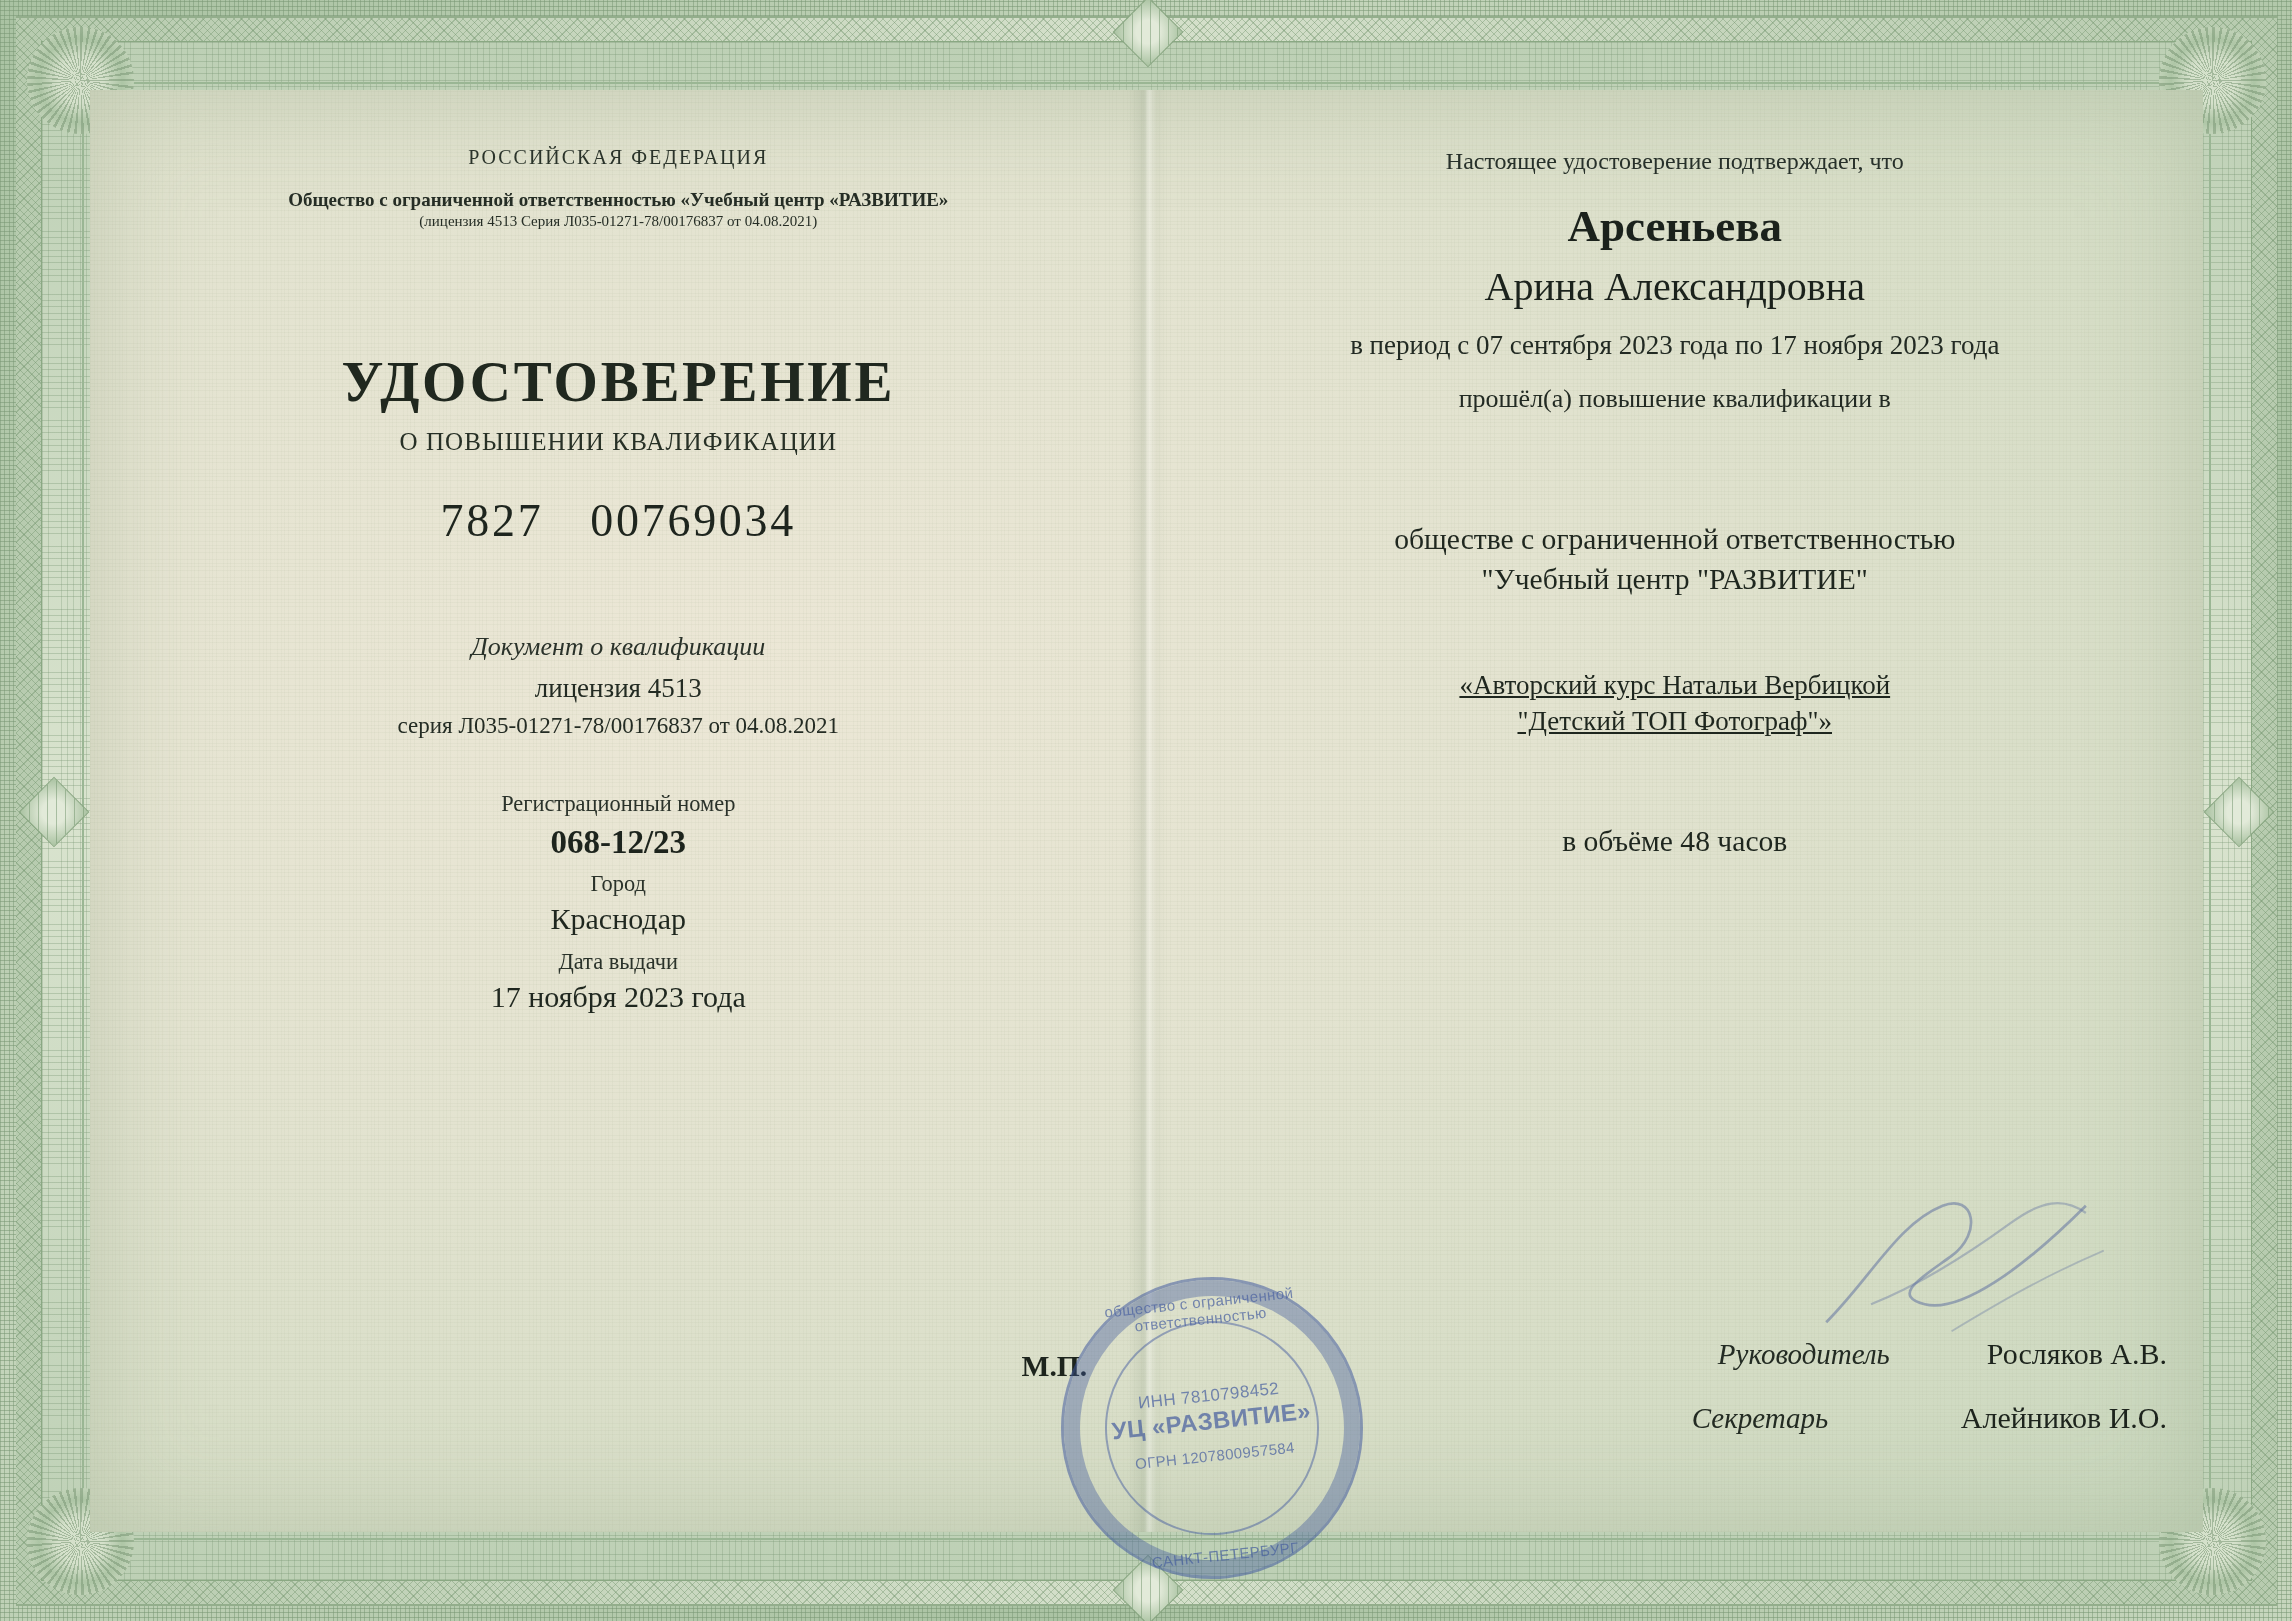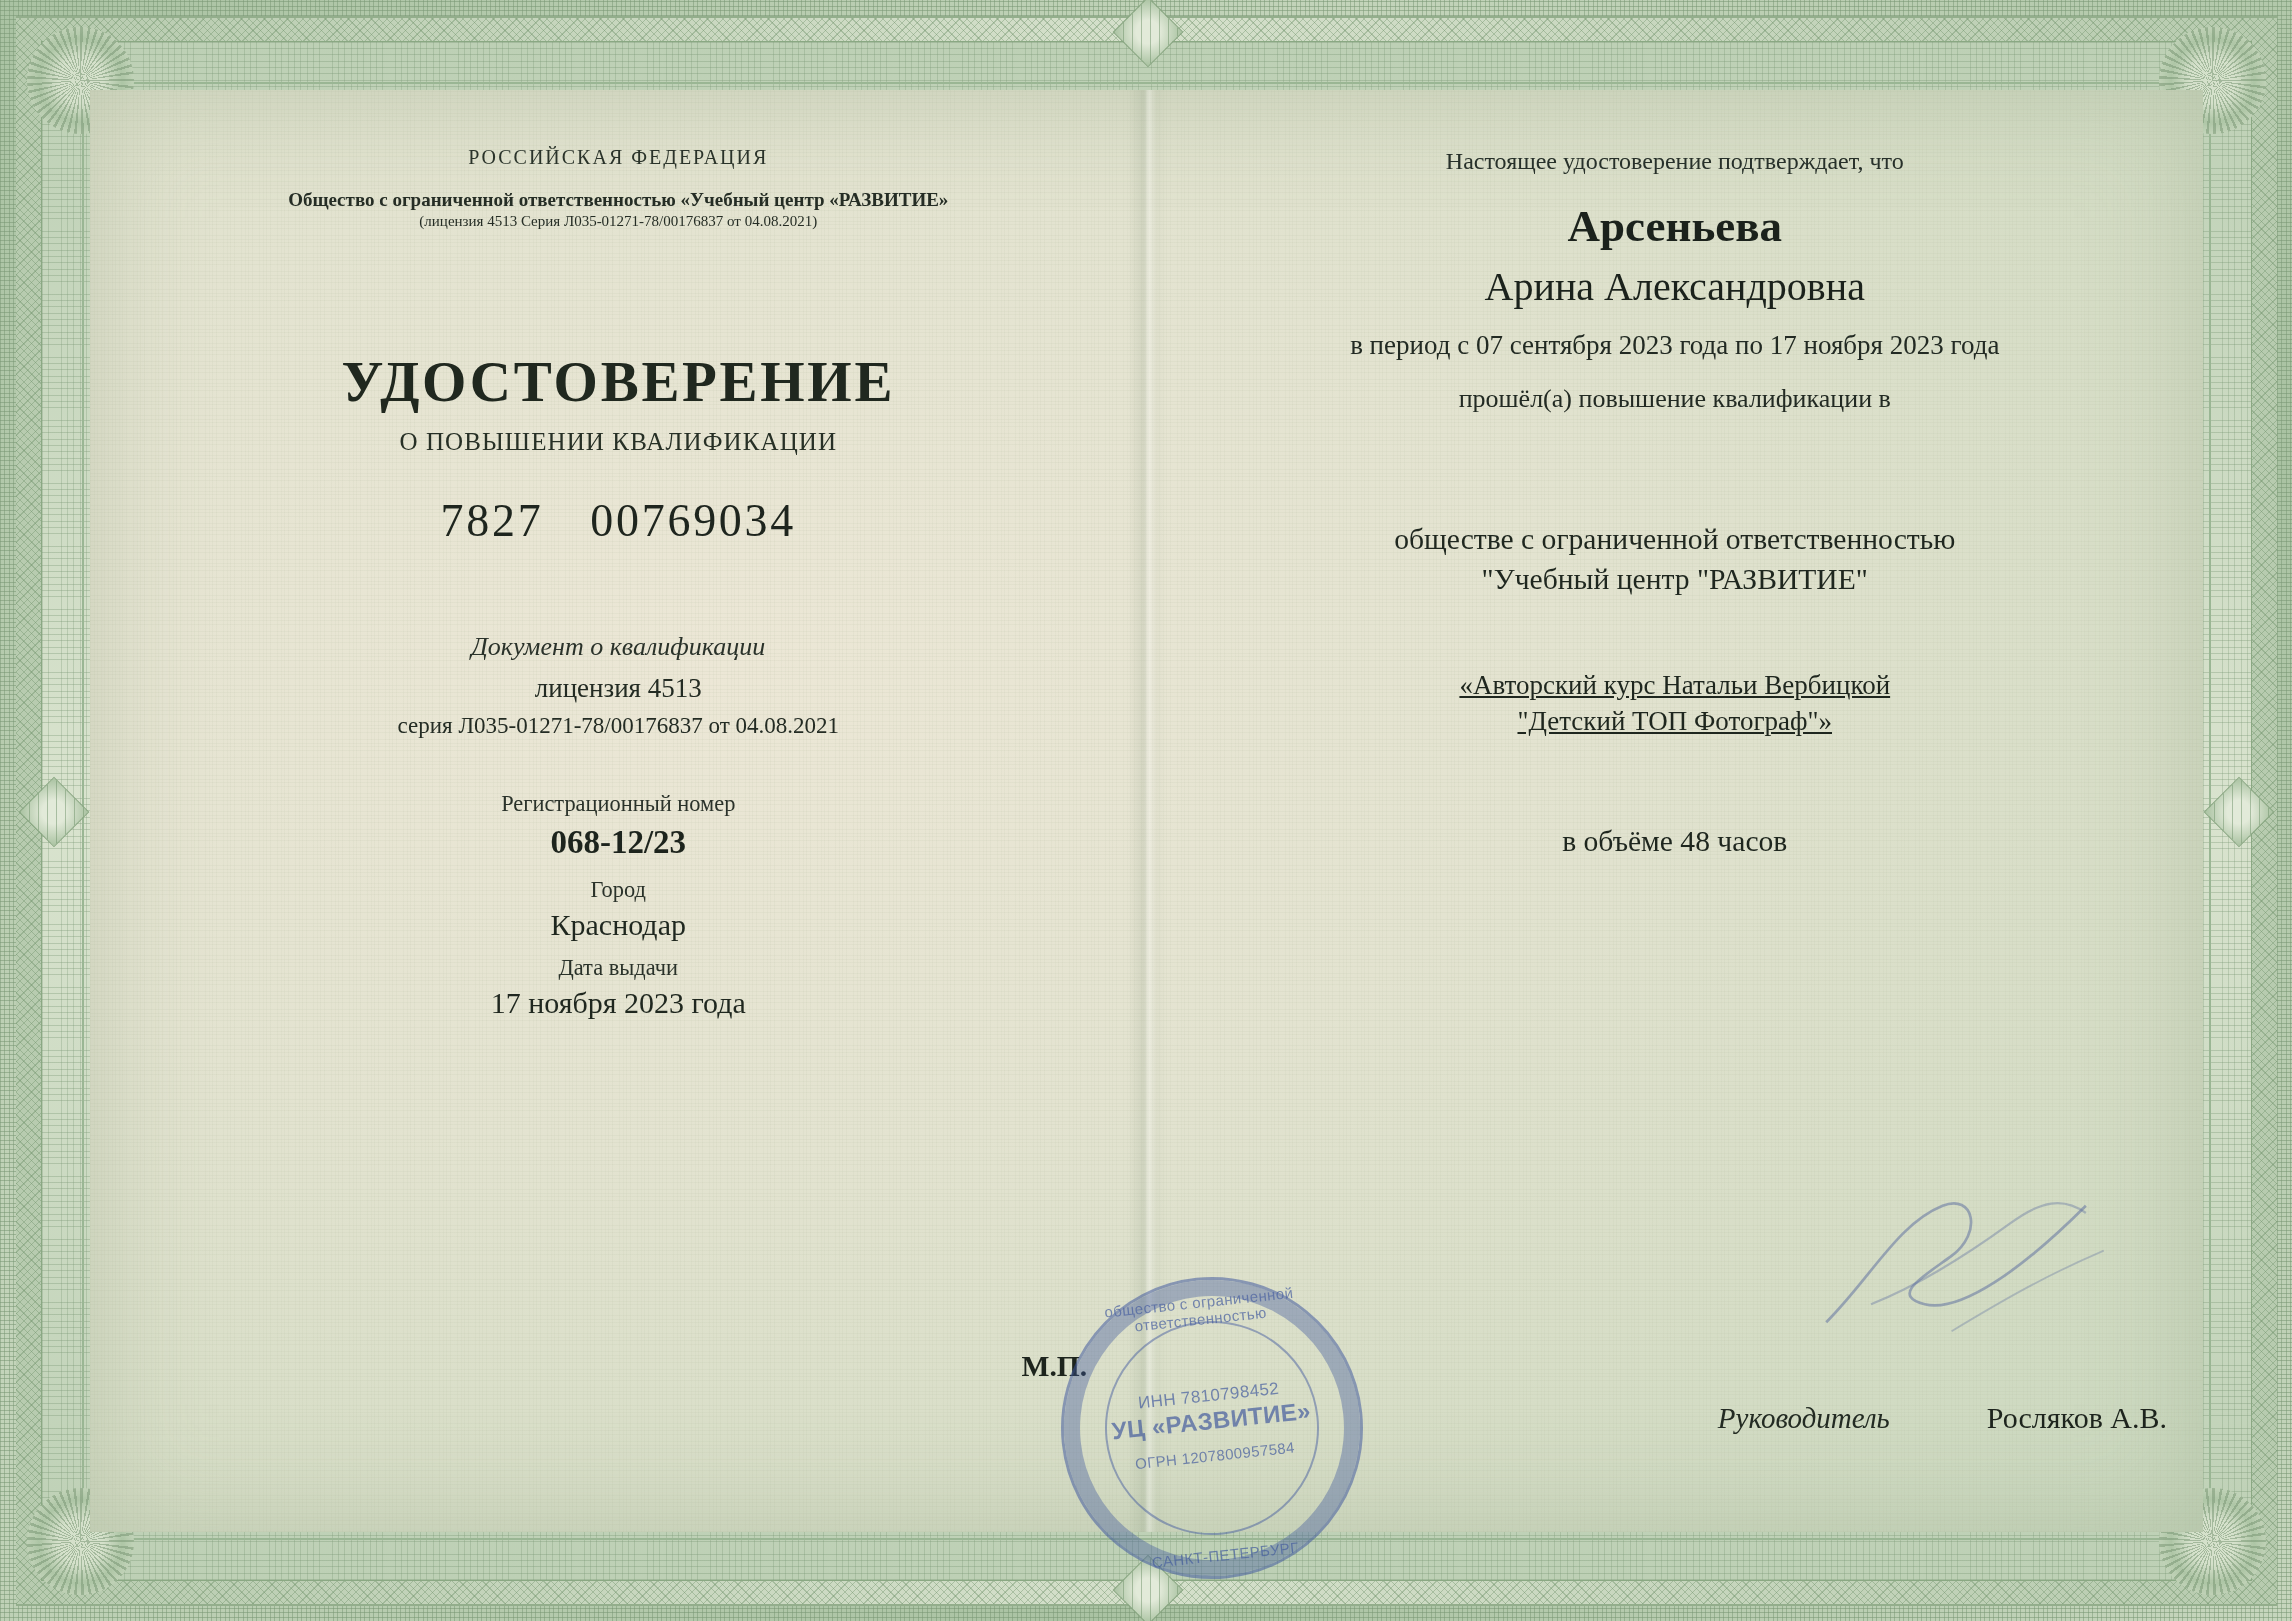--- a/index.html
+++ b/index.html
@@ -199,21 +199,21 @@
     font-size: 22.4px;
     color: #2a322a;
   }
   .reg-number {
     margin-top: 7.2px;
     font-size: 33px;
     font-weight: bold;
     color: #1d241d;
   }
   .city-label {
-    margin-top: 16px;
+    margin-top: 10px;
     font-size: 22.4px;
     color: #2a322a;
   }
   .city-value {
     margin-top: 5.4px;
     font-size: 30px;
     color: #1f271f;
   }
   .date-label {
     margin-top: 12.5px;
@@ -426,20 +426,24 @@
       </div>
 
       <div class="volume">в объёме 48 часов</div>
 
       <div class="sign-block">
         <div class="mp">М.П.</div>
 
         <div class="sign-row">
           <div class="sign-role">Руководитель</div>
           <div class="sign-name">Росляков А.В.</div>
+        </div>
+        <div class="sign-row">
+          <div class="sign-role">Секретарь</div>
+          <div class="sign-name">Алейников И.О.</div>
         </div>
 
         <svg class="squiggle" viewBox="0 0 330 210">
           <path d="M10,170 C60,120 90,60 140,40 C175,26 185,70 150,96 C120,118 80,140 120,150 C160,160 230,110 300,40" fill="none" stroke="rgba(60,80,150,0.55)" stroke-width="3"></path>
           <path d="M60,150 C110,130 160,100 215,60 C250,34 275,30 300,48" fill="none" stroke="rgba(60,80,150,0.40)" stroke-width="2.5"></path>
           <path d="M150,180 C200,150 250,120 320,90" fill="none" stroke="rgba(60,80,150,0.35)" stroke-width="2"></path>
         </svg>
       </div>
     </div>
   </div>

